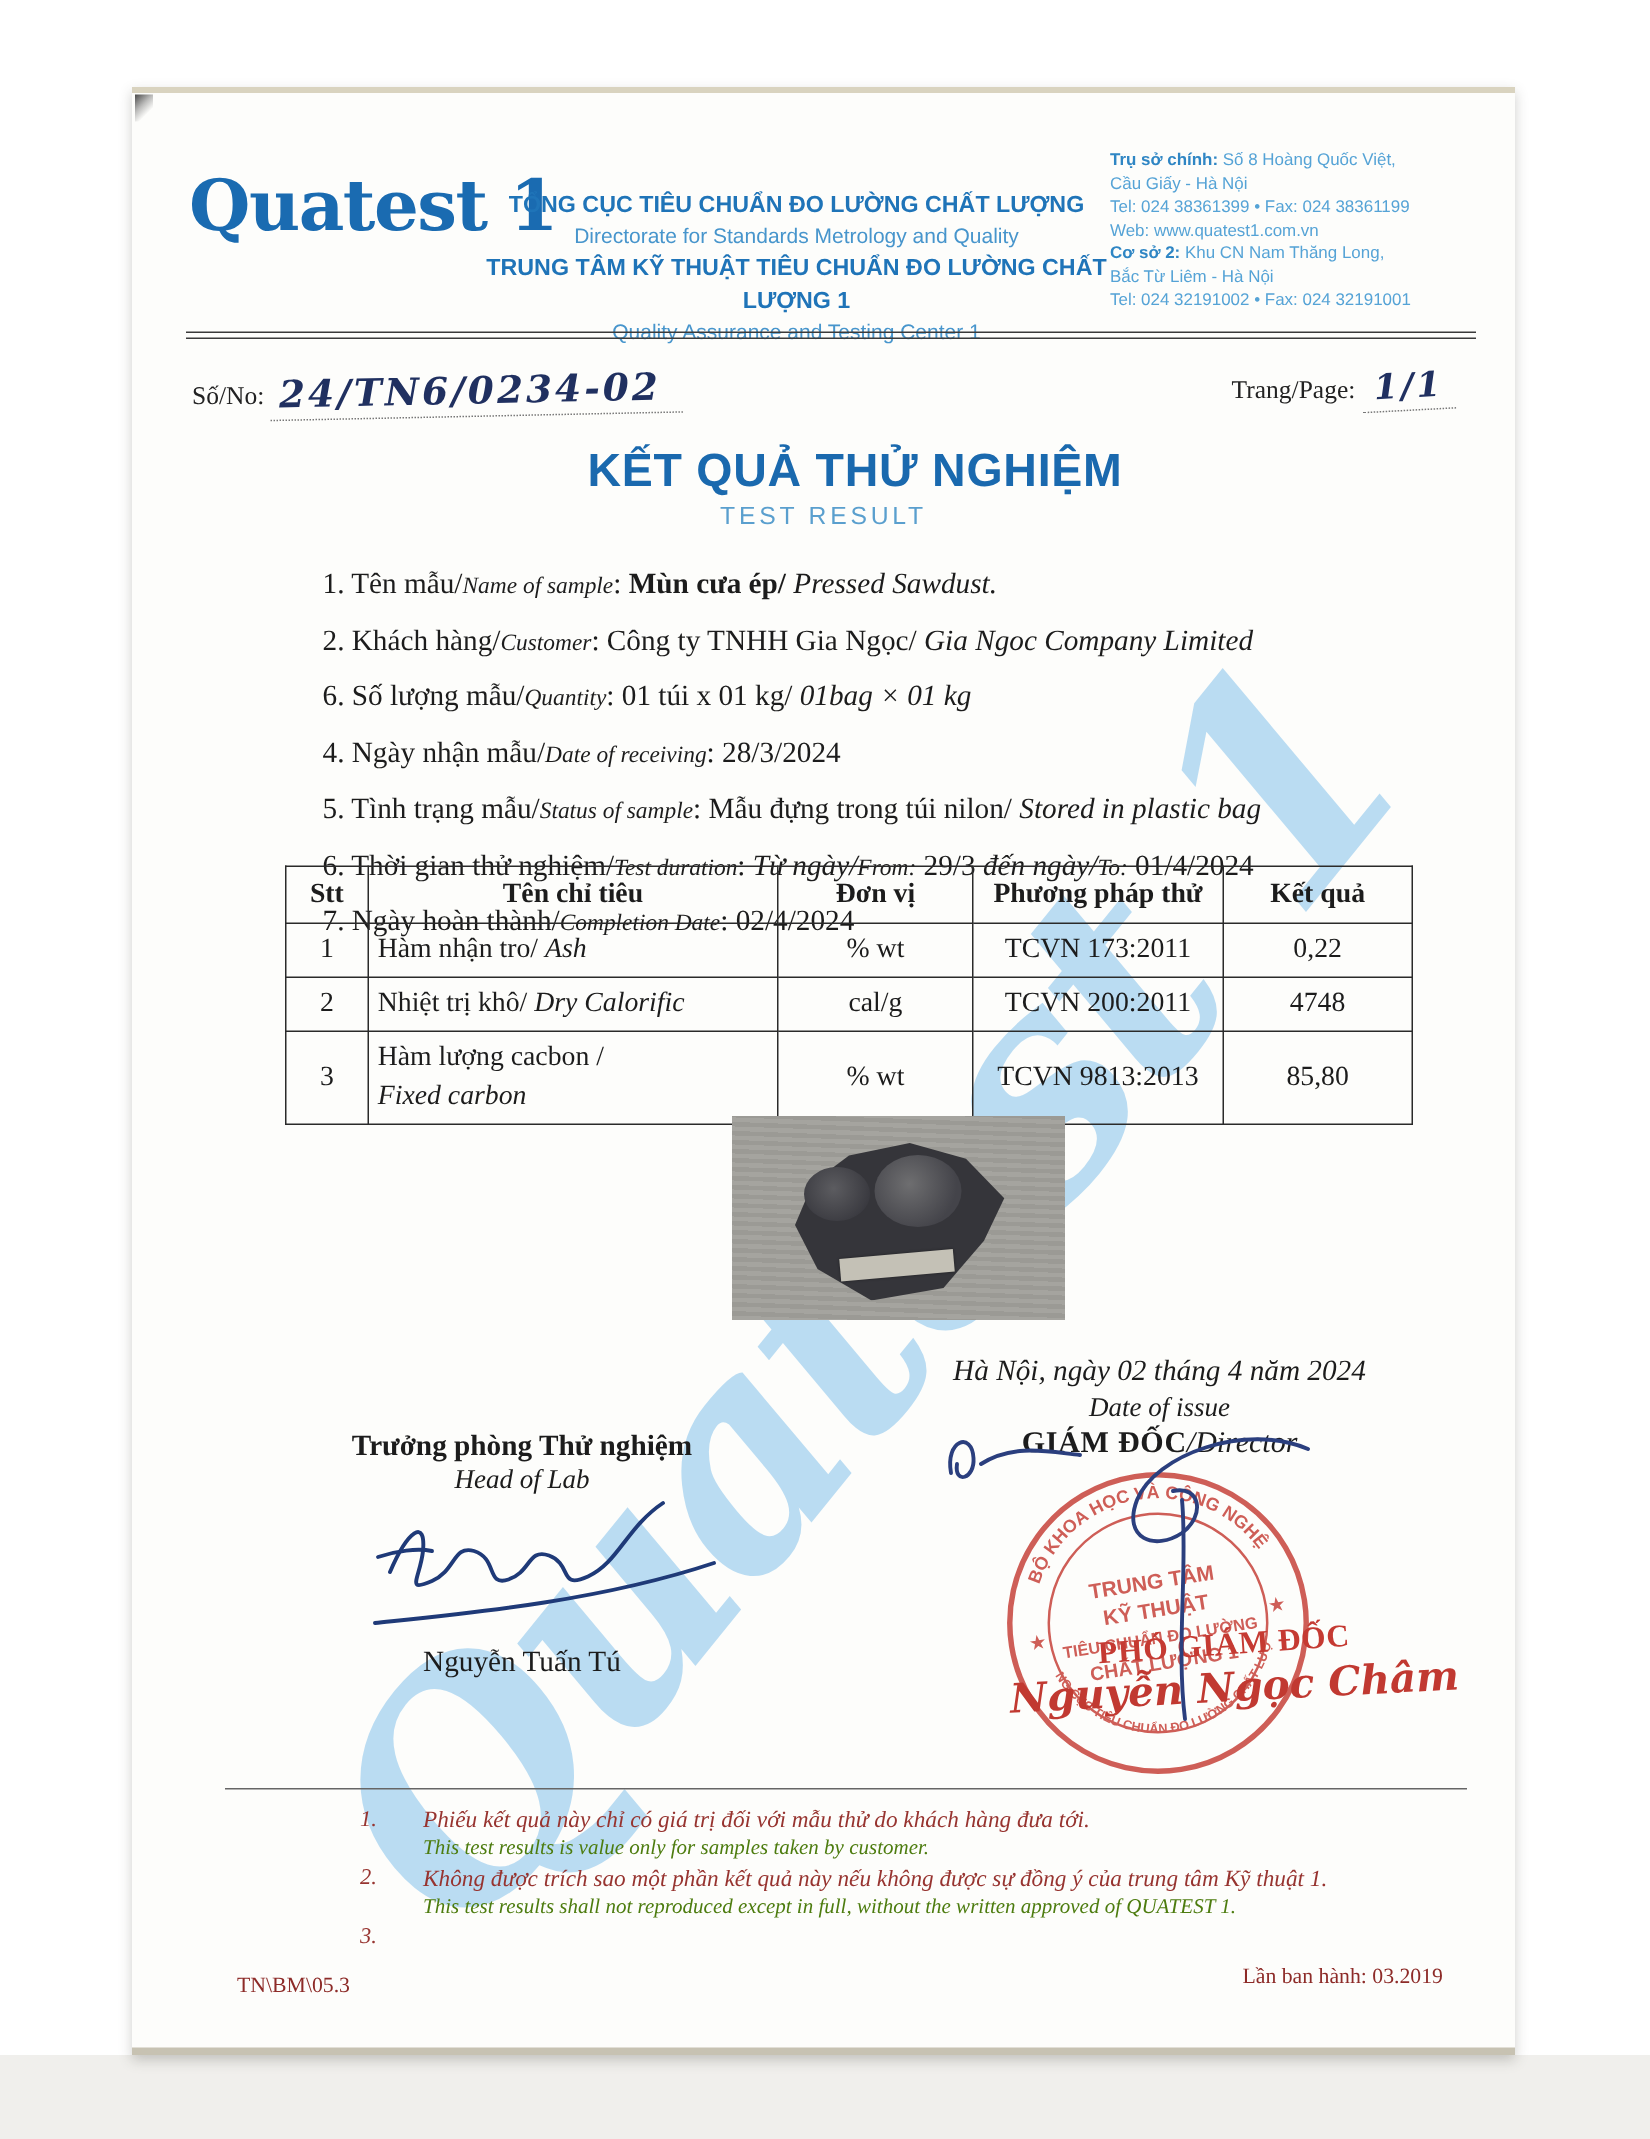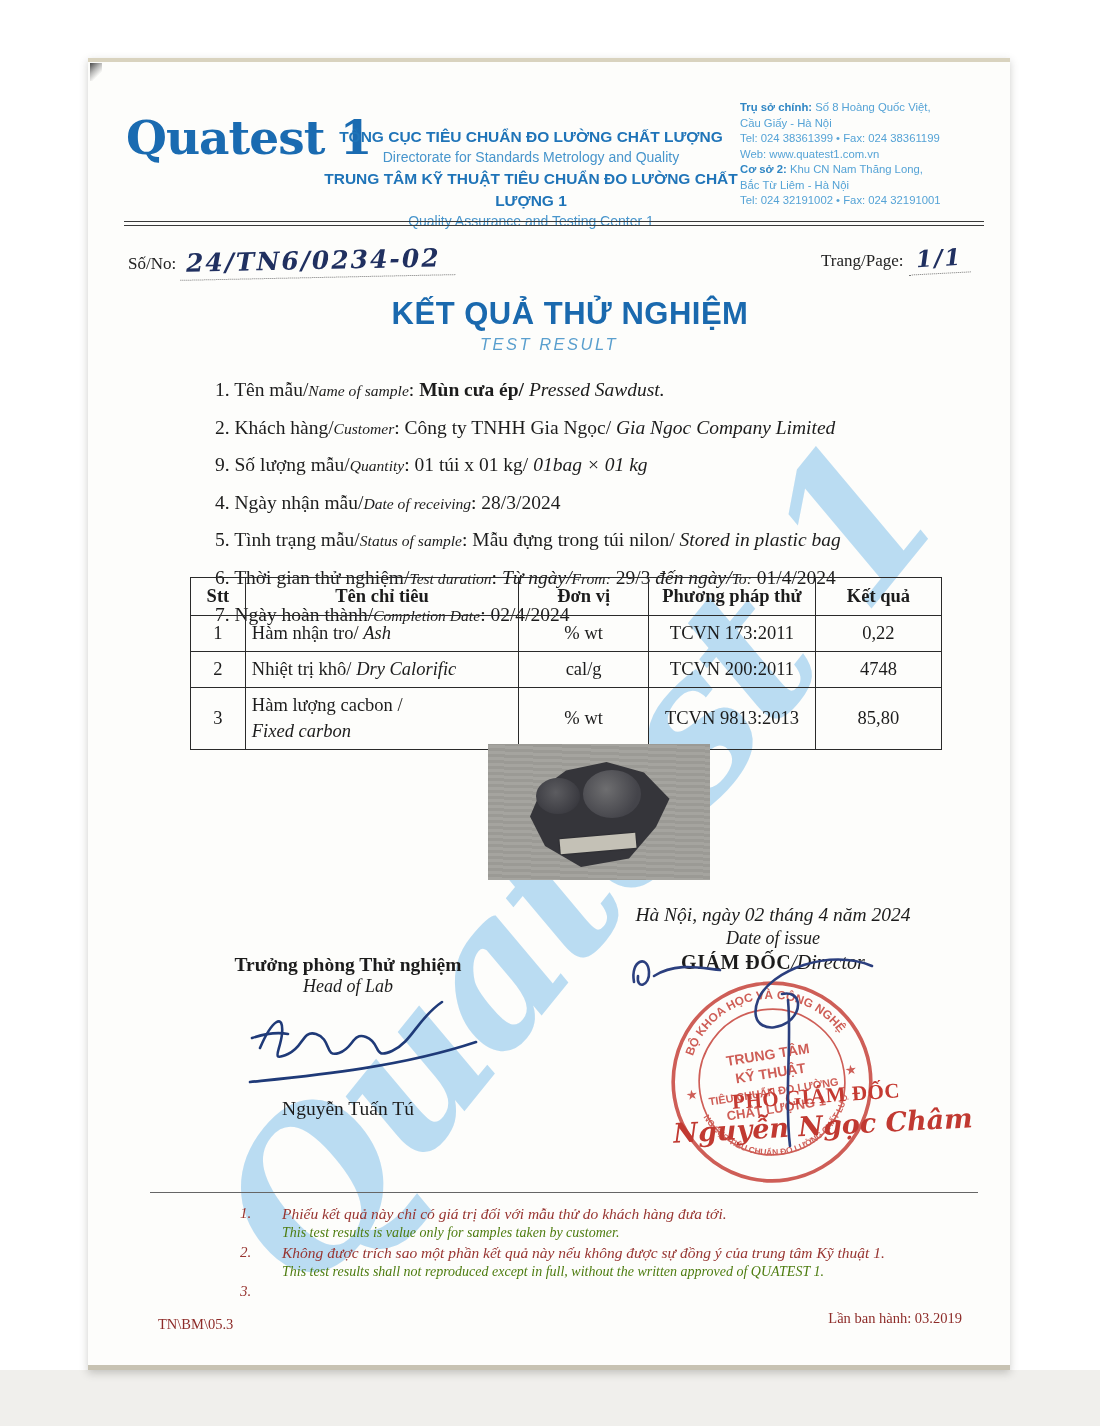--- a/index.html
+++ b/index.html
@@ -43,21 +43,21 @@
     transform:rotate(-1.2deg); }
   .trang-wrap { position:absolute; right:10px; top:6px; }
   .trang-val { display:inline-block; border-bottom:1.5px dotted #777; padding:0 8px 2px 8px;
     transform:rotate(-3deg); font-size:23px; }
 
   
   .title { position:absolute; left:0; top:238px; width:964px; text-align:center;
     font-family:"Liberation Sans", sans-serif; font-weight:bold; font-size:31px;
     color:#1a69ae; letter-spacing:.5px; }
   .subtitle { position:absolute; left:0; top:277px; width:922px; text-align:center;
-    font-family:"Liberation Sans", sans-serif; font-size:16.5px; color:#5a9fce; letter-spacing:2.5px;font-style:italic; }
+    font-family:"Liberation Sans", sans-serif; font-size:16.5px; color:#5a9fce; letter-spacing:2.5px; }
 
   
   .info-list { position:absolute; left:127px; top:314px; width:720px; }
   .info-line { font-size:19.5px; line-height:36.5px; white-space:nowrap; }
   .seg-n { }
   .seg-b { font-weight:bold; }
   .seg-i { font-style:italic; }
   .seg-bi { font-weight:normal; font-style:italic; }
   .seg-en { font-style:italic; font-size:.8em;margin-top:28px; }
 
@@ -163,21 +163,21 @@
         <span class="hand trang-val">1/1</span>
       </div>
     </div>
 
     <div class="title">KẾT QUẢ THỬ NGHIỆM</div>
     <div class="subtitle">TEST RESULT</div>
 
     <div class="info-list">
         <div class="info-line"><span class="seg-n">1. Tên mẫu/</span><span class="seg-en">Name of sample</span><span class="seg-n">: </span><span class="seg-b">Mùn cưa ép/ </span><span class="seg-bi">Pressed Sawdust.</span></div>
         <div class="info-line"><span class="seg-n">2. Khách hàng/</span><span class="seg-en">Customer</span><span class="seg-n">: Công ty TNHH Gia Ngọc/ </span><span class="seg-i">Gia Ngoc Company Limited</span></div>
-        <div class="info-line"><span class="seg-n">9. Số lượng mẫu/</span><span class="seg-en">Quantity</span><span class="seg-n">: 01 túi x 01 kg/ </span><span class="seg-i">01bag × 01 kg</span></div>
+        <div class="info-line"><span class="seg-n">6. Số lượng mẫu/</span><span class="seg-en">Quantity</span><span class="seg-n">: 01 túi x 01 kg/ </span><span class="seg-i">01bag × 01 kg</span></div>
         <div class="info-line"><span class="seg-n">4. Ngày nhận mẫu/</span><span class="seg-en">Date of receiving</span><span class="seg-n">: 28/3/2024</span></div>
         <div class="info-line"><span class="seg-n">5. Tình trạng mẫu/</span><span class="seg-en">Status of sample</span><span class="seg-n">: Mẫu đựng trong túi nilon/ </span><span class="seg-i">Stored in plastic bag</span></div>
         <div class="info-line"><span class="seg-n">6. Thời gian thử nghiệm/</span><span class="seg-en">Test duration</span><span class="seg-n">: </span><span class="seg-bi">Từ ngày/</span><span class="seg-en">From:</span><span class="seg-n"> 29/3 </span><span class="seg-bi">đến ngày/</span><span class="seg-en">To:</span><span class="seg-n"> 01/4/2024</span></div>
         <div class="info-line"><span class="seg-n">7. Ngày hoàn thành/</span><span class="seg-en">Completion Date</span><span class="seg-n">: 02/4/2024</span></div>
       </div>
 
     <table class="results">
       <colgroup>
         <col class="w-stt">
           <col class="w-name">

